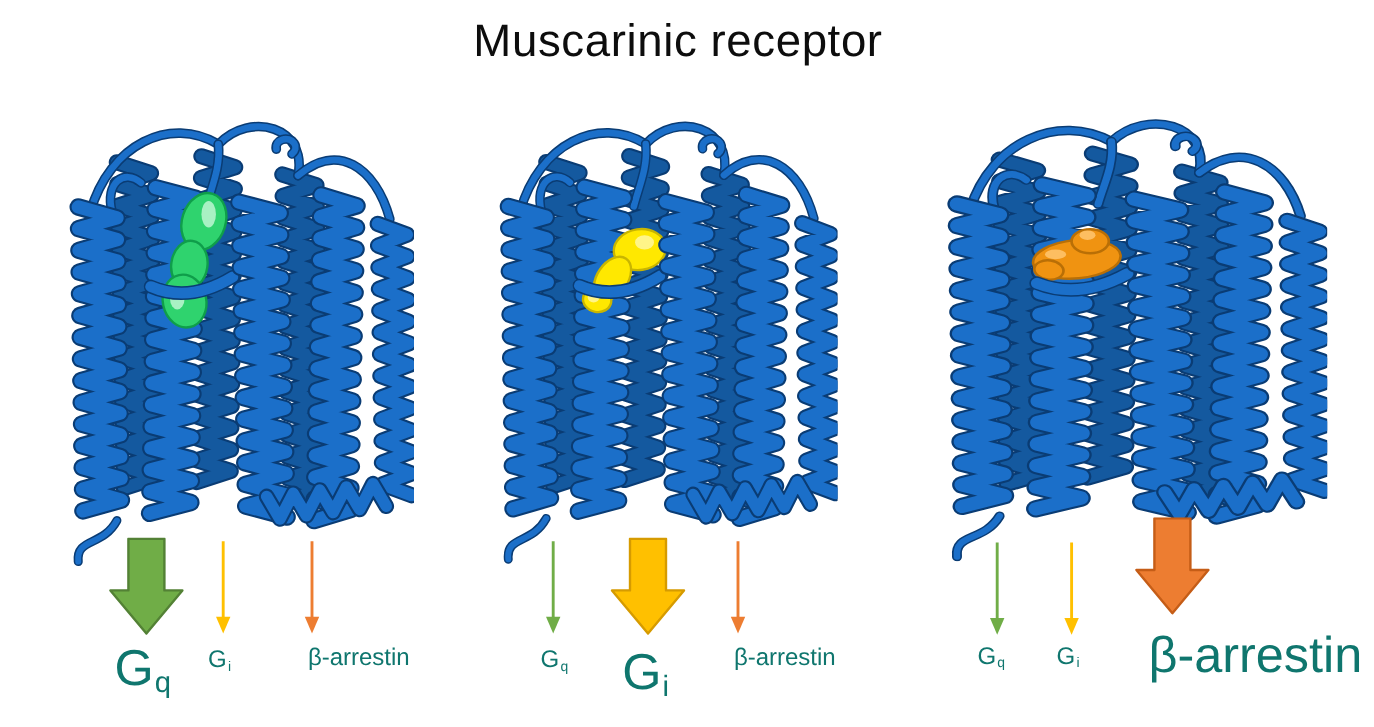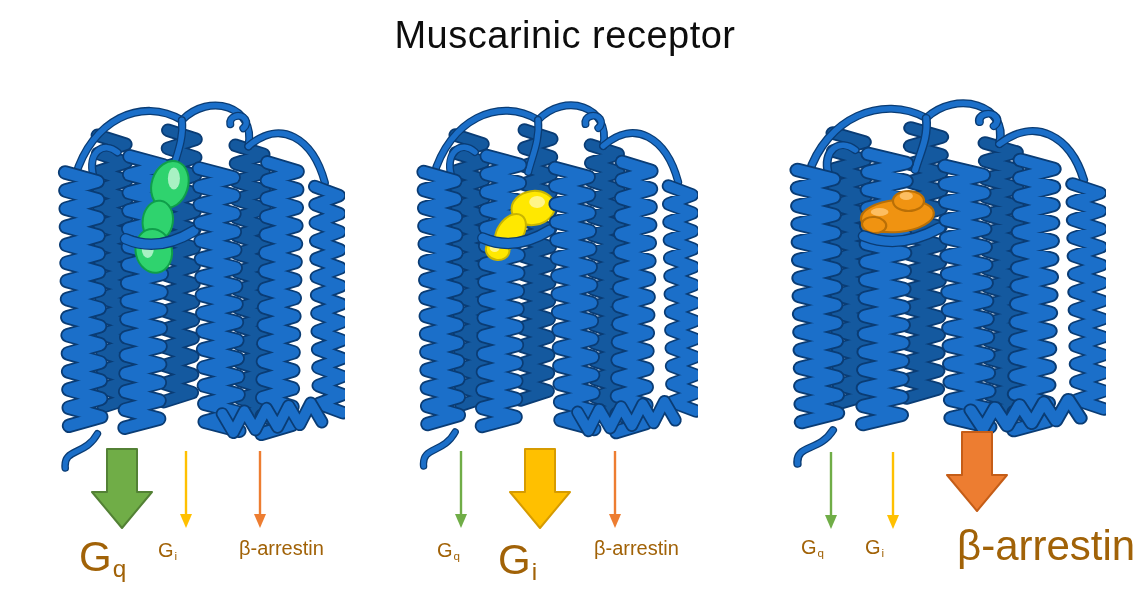--- a/index.html
+++ b/index.html
@@ -15,21 +15,21 @@
   .arrow svg{display:block;}
   .p1-gq{left:90px;top:448px;}
   .p1-gi{left:176px;top:450px;}
   .p1-ba{left:250px;top:450px;}
   .p2-gq{left:451px;top:450px;}
   .p2-gi{left:508px;top:448px;}
   .p2-ba{left:605px;top:450px;}
   .p3-gq{left:821px;top:451px;}
   .p3-gi{left:883px;top:451px;}
   .p3-ba{left:945px;top:431px;}
-  .lab{position:absolute;color:#a16207;text-align:left;white-space:nowrap;}
+  .lab{position:absolute;color:#0f766e;text-align:center;white-space:nowrap;}
   .lab.small{font-size:20px;}
   .lab.big{font-size:42px;}
   .lab .sub{font-size:0.58em;position:relative;top:0.24em;margin-left:1px;}
   .l1-gq{left:79px;top:533px;width:80px;}
   .l1-gi{left:158px;top:539px;width:50px;}
   .l1-ba{left:239px;top:537px;width:120px;}
   .l2-gq{left:437px;top:539px;width:50px;}
   .l2-gi{left:498px;top:536px;width:80px;}
   .l2-ba{left:594px;top:537px;width:120px;}
   .l3-gq{left:801px;top:536px;width:50px;}

